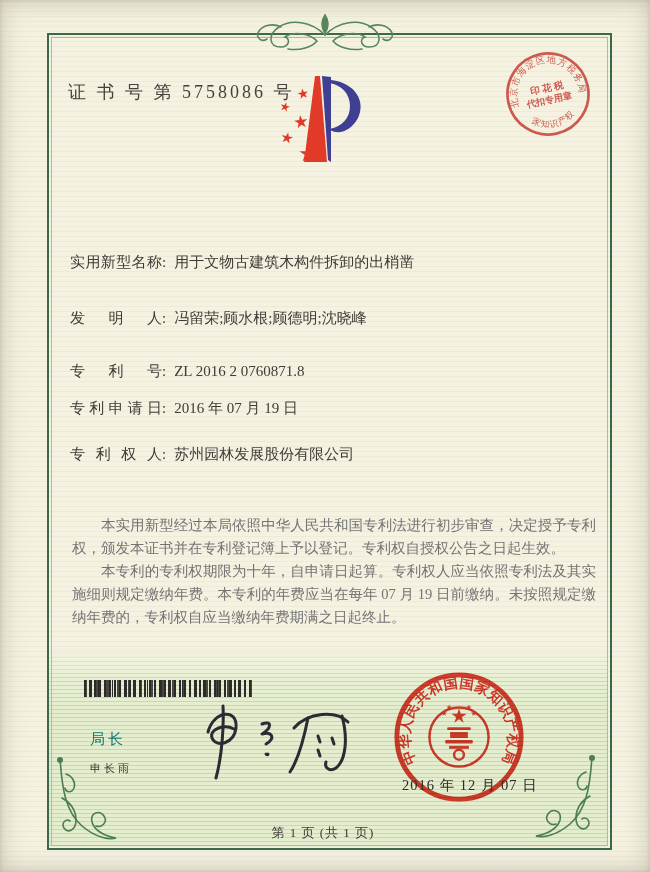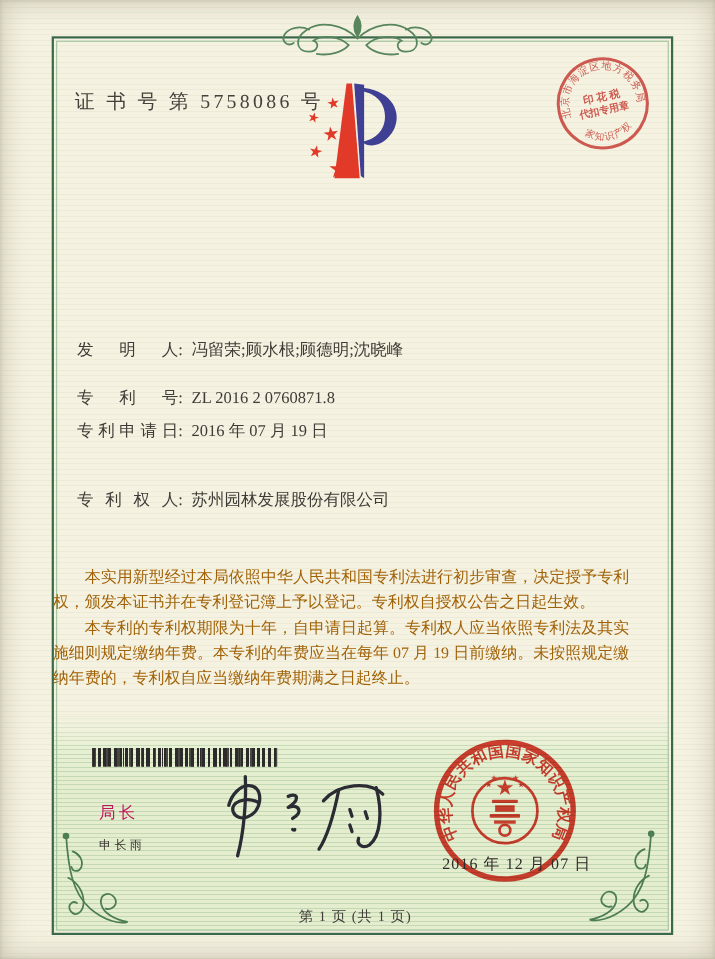--- a/index.html
+++ b/index.html
@@ -30,30 +30,30 @@
     border:2px solid #39684a;
     outline:1px solid #9fc39c;outline-offset:-5px;
     pointer-events:none;
   }
   .abs{position:absolute;}
   .cert-no{left:68px;top:80px;font-size:18px;letter-spacing:3px;color:#45413c;}
   .doc-title{left:0;top:170px;width:650px;text-align:center;font-size:35px;font-weight:bold;letter-spacing:7px;color:#262423;}
   .field{left:70px;font-size:15px;color:#3f3b36;white-space:nowrap;}
   .flabel{display:inline-block;width:92px;text-align:justify;text-align-last:justify;}
   .fvalue{margin-left:8px;}
-  .body-text{left:48px;top:514px;width:524px;font-size:14.5px;line-height:23px;color:#a16207;text-align:justify;}
+  .body-text{left:72px;top:514px;width:524px;font-size:14.5px;line-height:23px;color:#737373;text-align:justify;}
   .body-text p{margin:0;text-indent:2em;}
   .barcode{
     left:84px;top:680px;width:168px;height:17px;
     background:
       repeating-linear-gradient(90deg,#2d2b29 0 2px,transparent 2px 5px),
       repeating-linear-gradient(90deg,#2d2b29 0 1px,transparent 1px 7px),
       repeating-linear-gradient(90deg,rgba(45,43,41,.85) 0 3px,transparent 3px 11px);
   }
-  .director-title{left:90px;top:730px;font-size:15px;letter-spacing:3px;color:#be185d;font-family:Liberation Serif, serif;}
+  .director-title{left:90px;top:730px;font-size:15px;letter-spacing:3px;color:#0f766e;font-family:Liberation Serif, serif;}
   .director-name{left:90px;top:761px;font-size:11px;letter-spacing:3px;color:#39352f;font-family:"Liberation Sans","DejaVu Sans",sans-serif;}
   .seal-date{left:402px;top:776px;font-size:14.5px;letter-spacing:1px;color:#2e2b28;z-index:6;}
   .page-footer{left:0;top:824px;width:646px;text-align:center;font-size:13px;color:#3f3b36;letter-spacing:1px;}
   .tax-stamp{left:502px;top:48px;transform:rotate(-12deg);opacity:.88;}
   .main-seal{left:390px;top:668px;z-index:5;opacity:.93;mix-blend-mode:multiply;}
   .sig{left:190px;top:698px;z-index:4;}
   .logo{left:258px;top:70px;}
   .orn-top{left:215px;top:11px;}
   .orn-bl{left:52px;top:750px;}
   .orn-br{left:528px;top:748px;transform:scaleX(-1);}
@@ -122,27 +122,30 @@
       <textPath href="#taxTop" startOffset="50%" text-anchor="middle">北京市海淀区地方税务局</textPath>
     </text>
     <text font-size="9.5" fill="#c8463c" letter-spacing="1" font-family="Liberation Serif, DejaVu Serif, serif">
       <textPath href="#taxBot" startOffset="50%" text-anchor="middle">国家知识产权局</textPath>
     </text>
     <text x="50" y="47" font-size="10.5" fill="#c8463c" text-anchor="middle" font-weight="bold" font-family="Liberation Serif, DejaVu Serif, serif">印 花 税</text>
     <text x="50" y="60" font-size="10" fill="#c8463c" text-anchor="middle" font-weight="bold" font-family="Liberation Serif, DejaVu Serif, serif">代扣专用章</text>
   </svg>
 
 
+  <div class="abs field" style="top:253px">
+    <span class="flabel">实用新型名称</span><span>:</span><span class="fvalue">用于文物古建筑木构件拆卸的出梢凿</span>
+  </div>
   <div class="abs field" style="top:309px">
     <span class="flabel">发明人</span><span>:</span><span class="fvalue">冯留荣;顾水根;顾德明;沈晓峰</span>
   </div>
-  <div class="abs field" style="top:352px">
+  <div class="abs field" style="top:362px">
     <span class="flabel">专利号</span><span>:</span><span class="fvalue">ZL 2016 2 0760871.8</span>
   </div>
-  <div class="abs field" style="top:382px">
+  <div class="abs field" style="top:399px">
     <span class="flabel">专利申请日</span><span>:</span><span class="fvalue">2016 年 07 月 19 日</span>
   </div>
   <div class="abs field" style="top:445px">
     <span class="flabel">专利权人</span><span>:</span><span class="fvalue">苏州园林发展股份有限公司</span>
   </div>
 
   <div class="abs body-text">
     <p>本实用新型经过本局依照中华人民共和国专利法进行初步审查，决定授予专利权，颁发本证书并在专利登记簿上予以登记。专利权自授权公告之日起生效。</p>
     <p>本专利的专利权期限为十年，自申请日起算。专利权人应当依照专利法及其实施细则规定缴纳年费。本专利的年费应当在每年 07 月 19 日前缴纳。未按照规定缴纳年费的，专利权自应当缴纳年费期满之日起终止。</p>
   </div>

